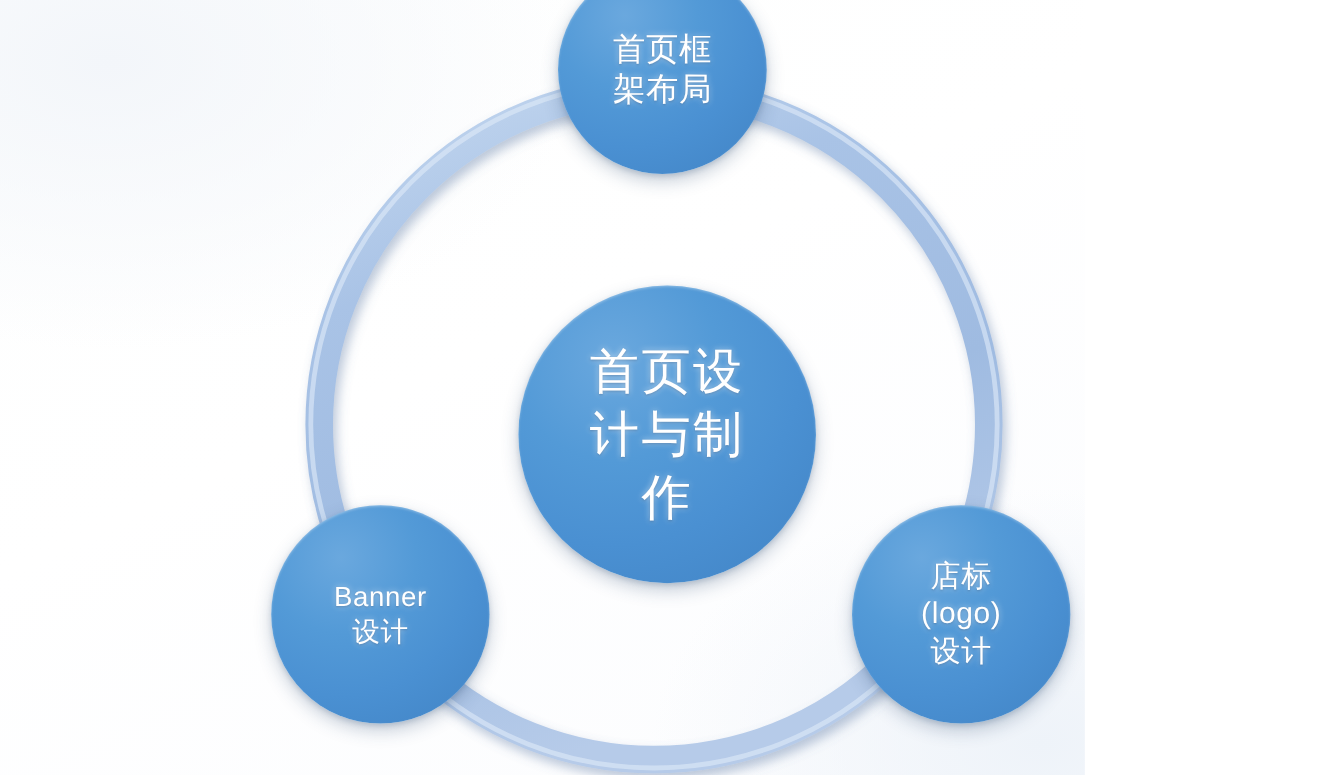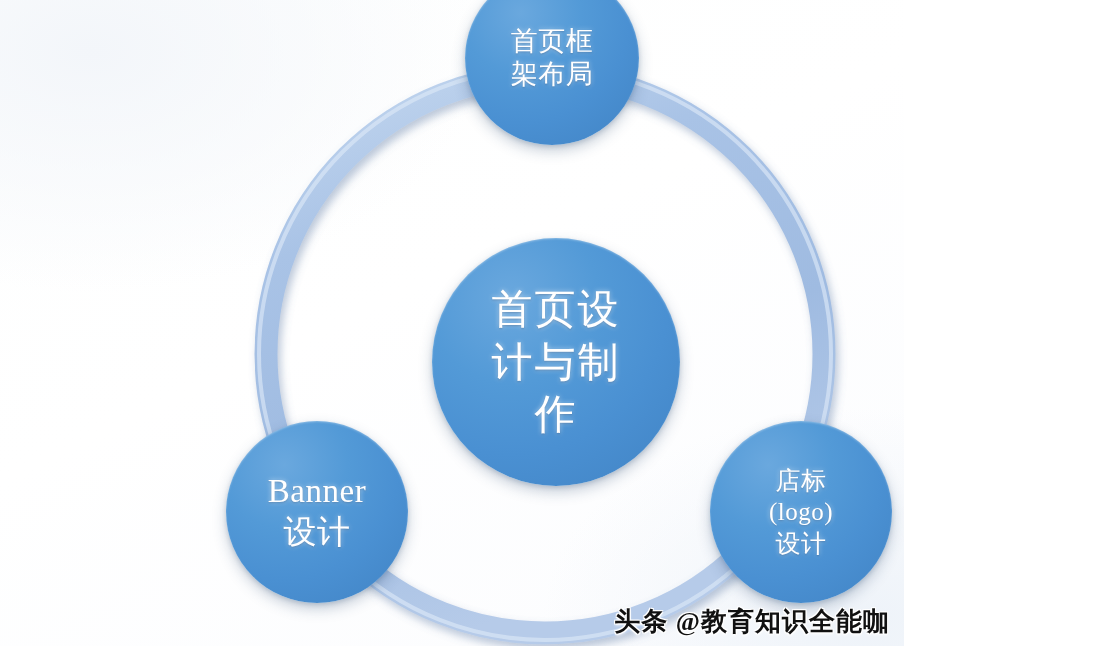--- a/index.html
+++ b/index.html
@@ -14,21 +14,20 @@
 
   #stage {
     position: relative;
     width: 904px;
     height: 646px;
     overflow: hidden;
     background:
       radial-gradient(ellipse 70% 60% at 10% 8%,  #f3f6fa 0%, rgba(255,255,255,0) 62%),
       radial-gradient(ellipse 60% 55% at 96% 96%, #eef3f9 0%, rgba(255,255,255,0) 60%),
       linear-gradient(155deg, #fdfefe 0%, #ffffff 45%, #fbfcfe 100%);
-    font-family: Liberation Serif, serif;
   }
 
   
   .ring-svg {
     position: absolute;
     left: 0;
     top: 0;
     width: 1108px;
     height: 646px;
     pointer-events: none;
@@ -87,21 +86,21 @@
   }
 
   
   #node-bl {
     left: 226px;
     top: 421px;
     width: 182px;
     height: 182px;
     z-index: 6;
   }
-  #node-bl .label { font-size: 33px; }
+  #node-bl .label { font-size: 23px; }
 
   
   #node-br {
     left: 710px;
     top: 421px;
     width: 182px;
     height: 182px;
     z-index: 6;
   }
   #node-br .label { font-size: 25px; line-height: 1.26; text-align: center; }
@@ -164,15 +163,14 @@
     <span class="label">Banner
 设计</span>
   </div>
 
   <div class="node" id="node-br">
     <span class="label">店标
 (logo)
 设计</span>
   </div>
 
-  <div id="watermark">头条 @教育知识全能咖</div>
 
 </div>
 
 </body></html>

